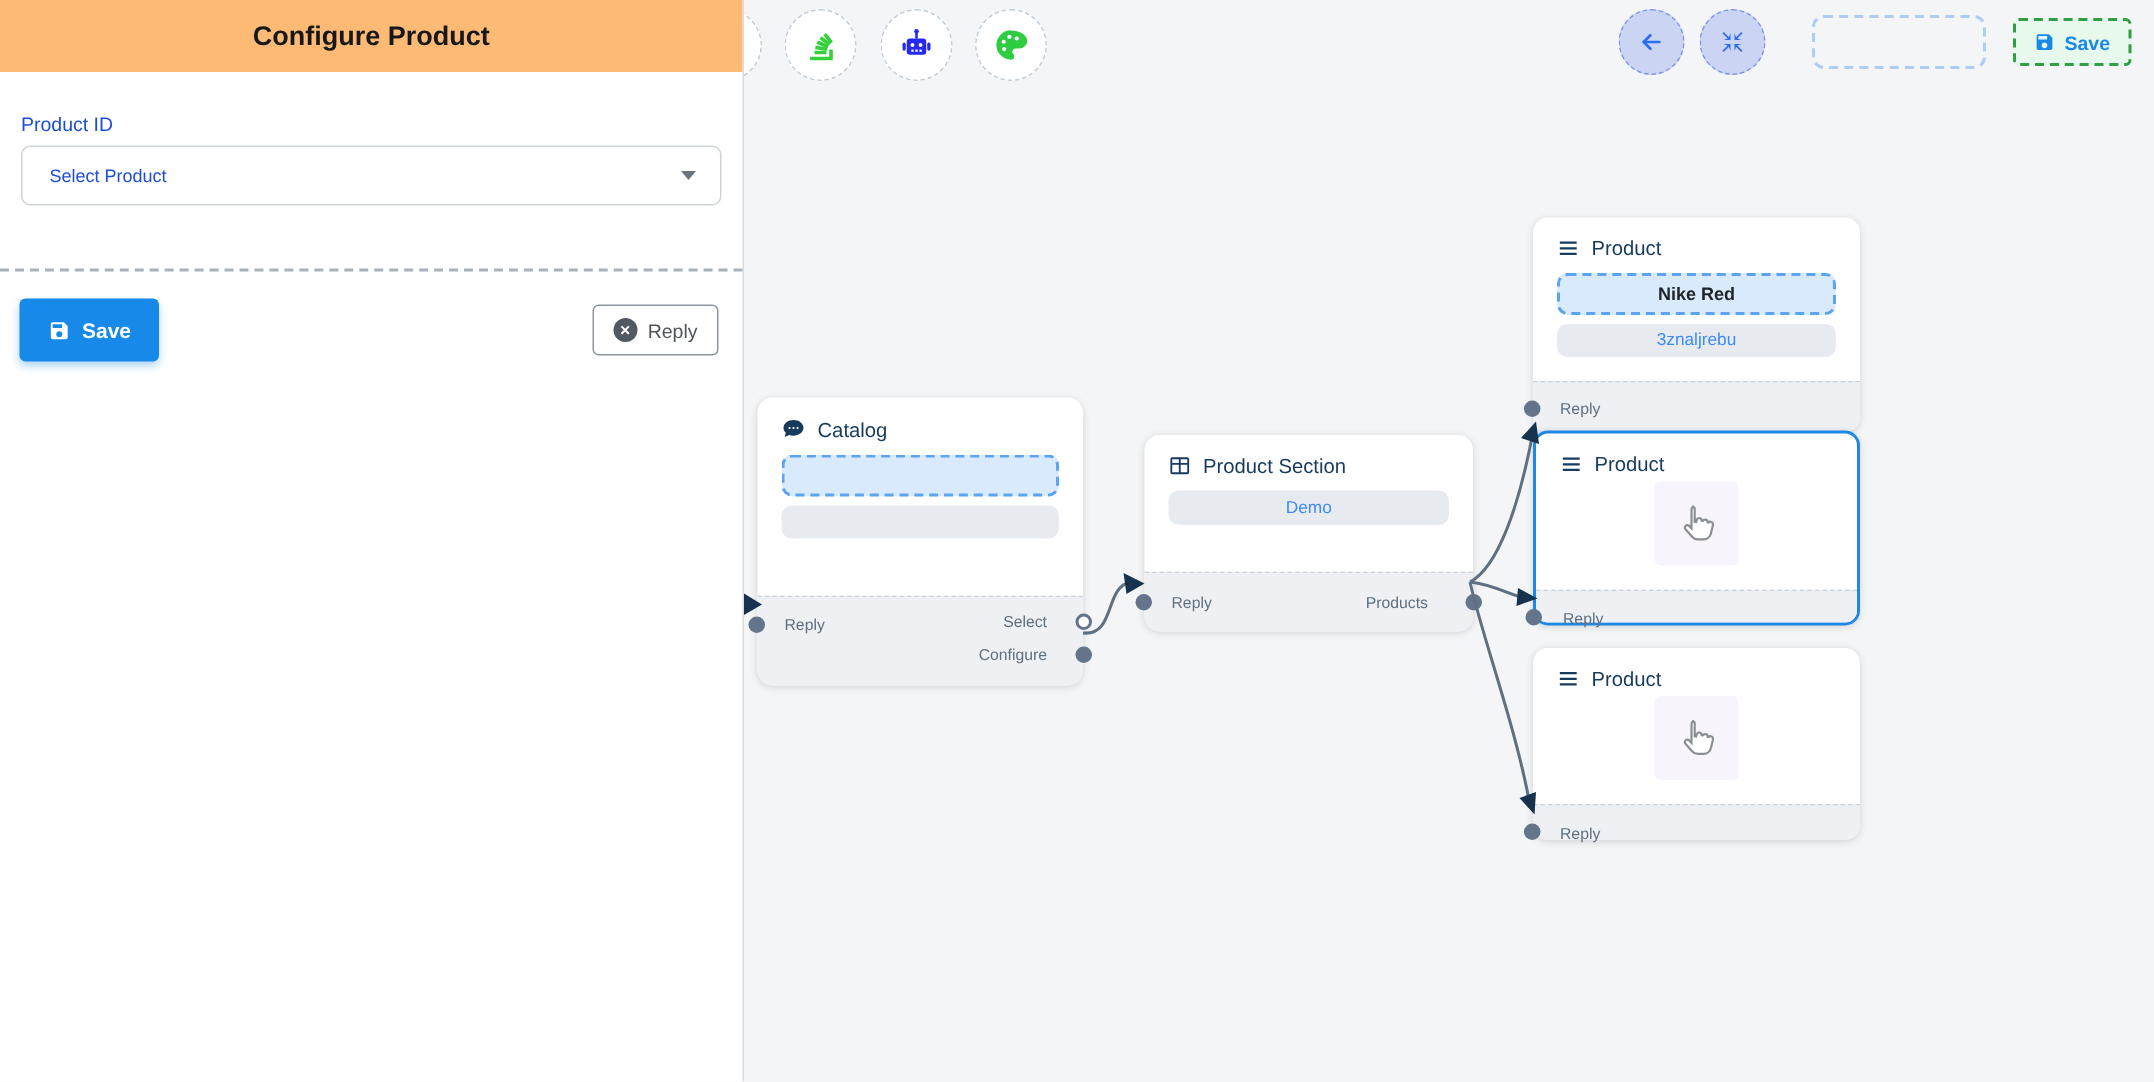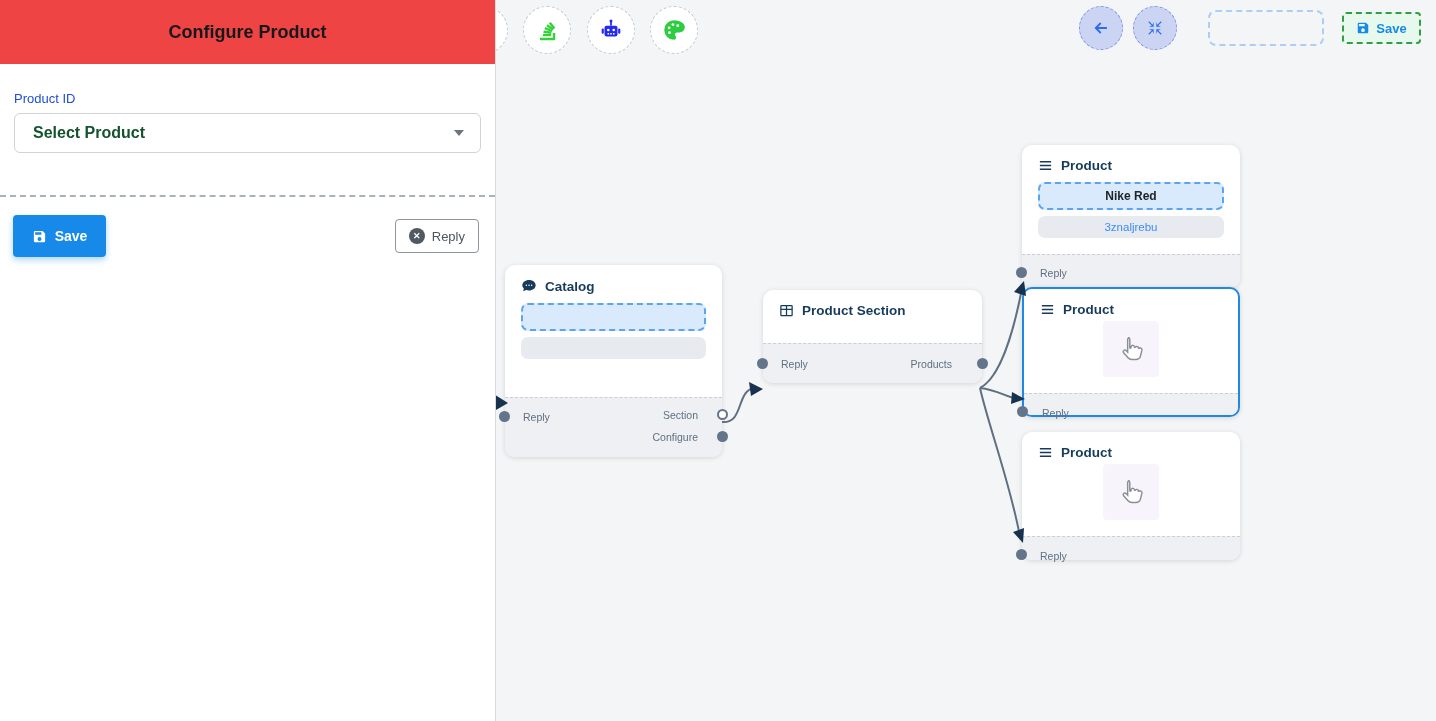--- a/index.html
+++ b/index.html
@@ -2,29 +2,29 @@
 <html><head>
 <meta charset="utf-8">
 <style>
   * { margin:0; padding:0; box-sizing:border-box; }
   html,body { width:1436px; height:721px; overflow:hidden;
     font-family:"Liberation Sans", sans-serif; background:#f4f5f6; }
 
   
   .panel { position:absolute; left:0; top:0; width:496px; height:721px;
     background:#ffffff; border-right:1px solid #d9dbde; z-index:10; }
-  .panel-header { height:64px; background:#ef4444; display:flex;
+  .panel-header { height:48px; background:#fdba74; display:flex;
     align-items:center; justify-content:center; font-size:18px; font-weight:700;
     color:#16181b; }
   .field-label { display:block; margin:27px 14px 7px 14px; font-size:13px;
     color:#1d4ed8; }
   .select-box { margin:0 14px; height:40px; border:1px solid #ced4da;
     border-radius:6px; background:#fff; display:flex; align-items:center;
     justify-content:space-between; padding:0 16px 0 18px; cursor:pointer; }
-  .select-box .placeholder { font-size:16px; color:#14532d;font-weight:bold; }
+  .select-box .placeholder { font-size:12px; color:#1d4ed8; }
   .caret { width:0; height:0; border-left:5px solid transparent;
     border-right:5px solid transparent; border-top:6px solid #6c757d; }
   .panel-divider { margin-top:42px; border-top:2px dashed #aab2b9; }
   .panel-actions { display:flex; justify-content:space-between;
     align-items:flex-start; margin:18px 16px 0 13px; }
   .btn-primary { display:flex; align-items:center; gap:8px; width:93px;
     height:42px; justify-content:center; background:#1789e8; border:none;
     border-radius:4px; color:#fff; font-weight:700; font-size:14px;
     box-shadow:0 3px 6px rgba(23,137,232,.35); cursor:pointer; }
   .btn-close { display:flex; align-items:center; gap:7px; height:34px;
@@ -48,21 +48,21 @@
     height:36px; border:2px dashed #aecdf2; border-radius:8px; }
   .btn-save-top { position:absolute; left:846px; top:12px; width:79px;
     height:32px; background:#e7f8ec; border:2px dashed #2f9e44;
     border-radius:4px; display:flex; align-items:center; justify-content:center;
     gap:6px; color:#1789e8; font-weight:700; font-size:13px; cursor:pointer; }
 
   
   .node { position:absolute; background:#fff; border-radius:10px;
     box-shadow:0 1px 5px rgba(40,50,60,.16); z-index:2; }
   .node-header { display:flex; align-items:center; gap:8px;
-    padding:13px 16px 9px 16px; font-size:13.5px; font-weight:700;
+    padding:13px 16px 9px 16px; font-size:13.5px; font-weight:400;
     color:#173b5c; }
   .node-body { padding:0 16px; }
   .pill { border-radius:7px; display:flex; align-items:center;
     justify-content:center; font-size:11.5px; }
   .pill-blue { height:28px; background:#d9eafc; border:2px dashed #5ba4f0; }
   .pill-gray { height:22px; background:#e7ebef; margin-top:6px; color:#3d8af7; }
   .node-footer { position:relative; background:#eef0f3;
     border-top:1px dashed #c9d0d7; border-radius:0 0 10px 10px;
     font-size:10.5px; color:#5f7082;margin-top:16px; }
   .port { position:absolute; width:11px; height:11px; border-radius:50%;
@@ -202,36 +202,39 @@
       </span>
       <span>Catalog</span>
     </div>
     <div class="node-body" style="padding-bottom:22px">
       <div class="pill pill-blue"></div>
       <div class="pill pill-gray"></div>
     </div>
     <div class="node-footer" style="height:60px">
       <span class="port" style="left:-6px; top:13px"></span>
       <span class="plabel" style="left:18px; top:13px">Reply</span>
-      <span class="plabel" style="right:24px; top:11px">Section</span>
+      <span class="plabel" style="right:24px; top:11px">Select</span>
       <span class="port port-open" style="right:-6px; top:11px"></span>
       <span class="plabel" style="right:24px; top:33px">Configure</span>
       <span class="port" style="right:-6px; top:33px"></span>
     </div>
   </div>
 
   <div class="node" style="left:267px; top:290px; width:219px;">
     <div class="node-header">
       <span style="display:flex">
         <svg width="15" height="15" viewBox="0 0 24 24" fill="none" stroke="#173b5c" stroke-width="2">
             <rect x="3" y="4" width="18" height="16" rx="1"></rect>
             <path d="M3 10h18M12 4v16"></path>
           </svg>
       </span>
       <span>Product Section</span>
+    </div>
+    <div class="node-body" style="padding-bottom:15px">
+      <div class="pill pill-gray" style="margin-top:0; height:23px">Demo</div>
     </div>
     <div class="node-footer" style="height:40px">
       <span class="port" style="left:-6px; top:14px"></span>
       <span class="plabel" style="left:18px; top:14px">Reply</span>
       <span class="plabel" style="right:30px; top:14px">Products</span>
       <span class="port" style="right:-6px; top:14px"></span>
     </div>
   </div>
 
   <div class="node" style="left:526px; top:145px; width:218px;">

